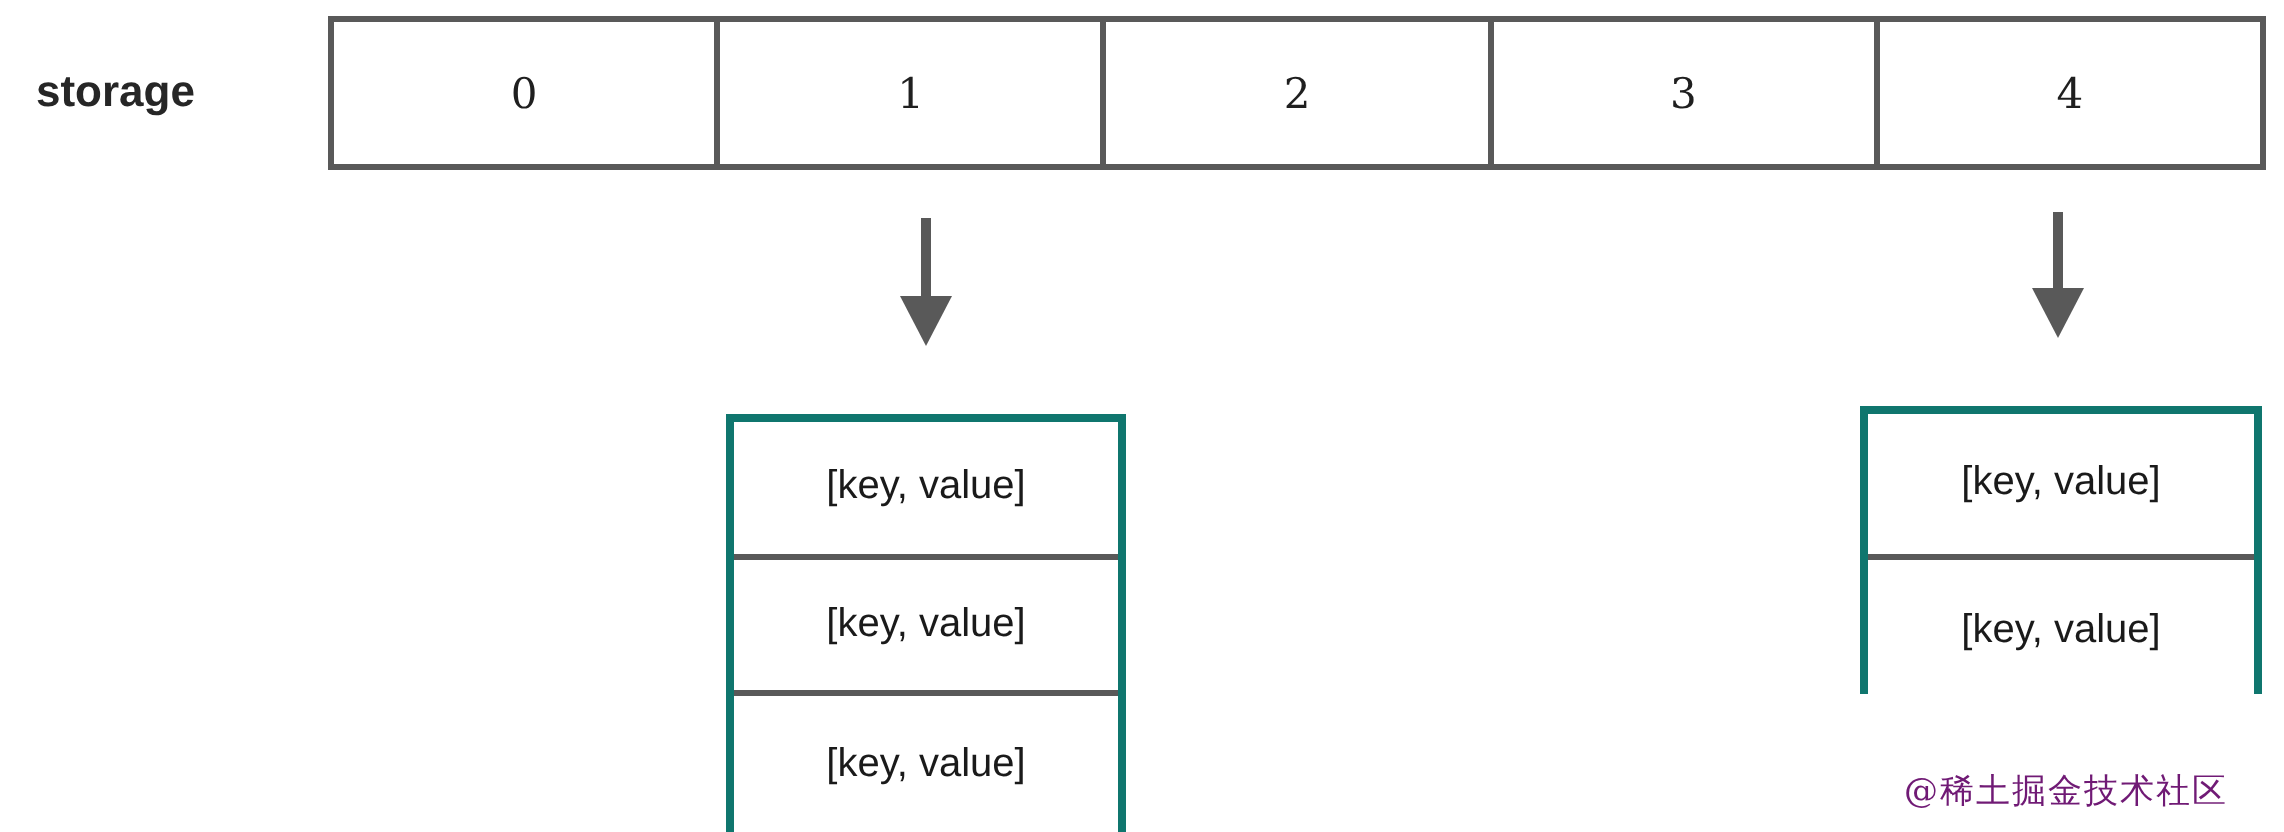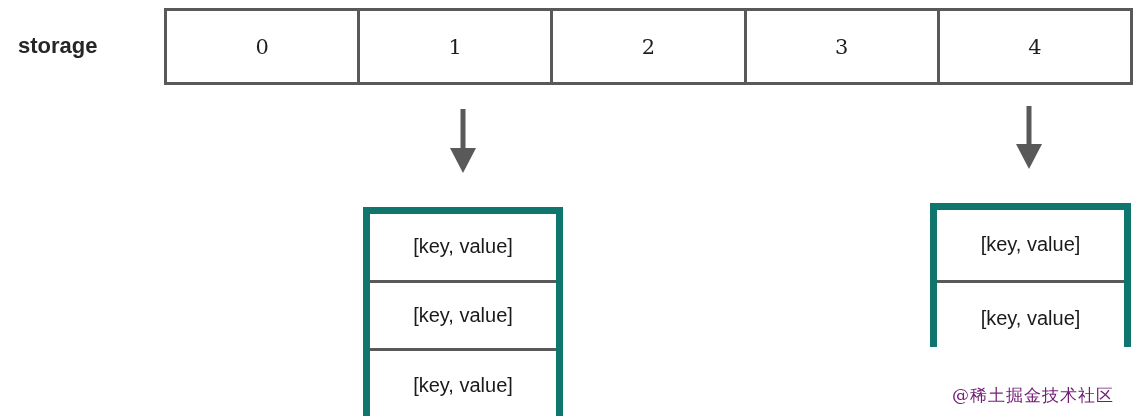--- a/index.html
+++ b/index.html
@@ -67,21 +67,21 @@
 
   
   .arrow {
     position: absolute;
   }
 
   
   .bucket {
     position: absolute;
     box-sizing: border-box;
-    border: 7px solid #0f766e;
+    border: 4px solid #0f766e;
     background: #ffffff;
   }
   .bucket-row {
     box-sizing: border-box;
     border-bottom: 3px solid #595959;
     display: flex;
     align-items: center;
     justify-content: center;
     font-size: 20px;
     font-weight: 400;

